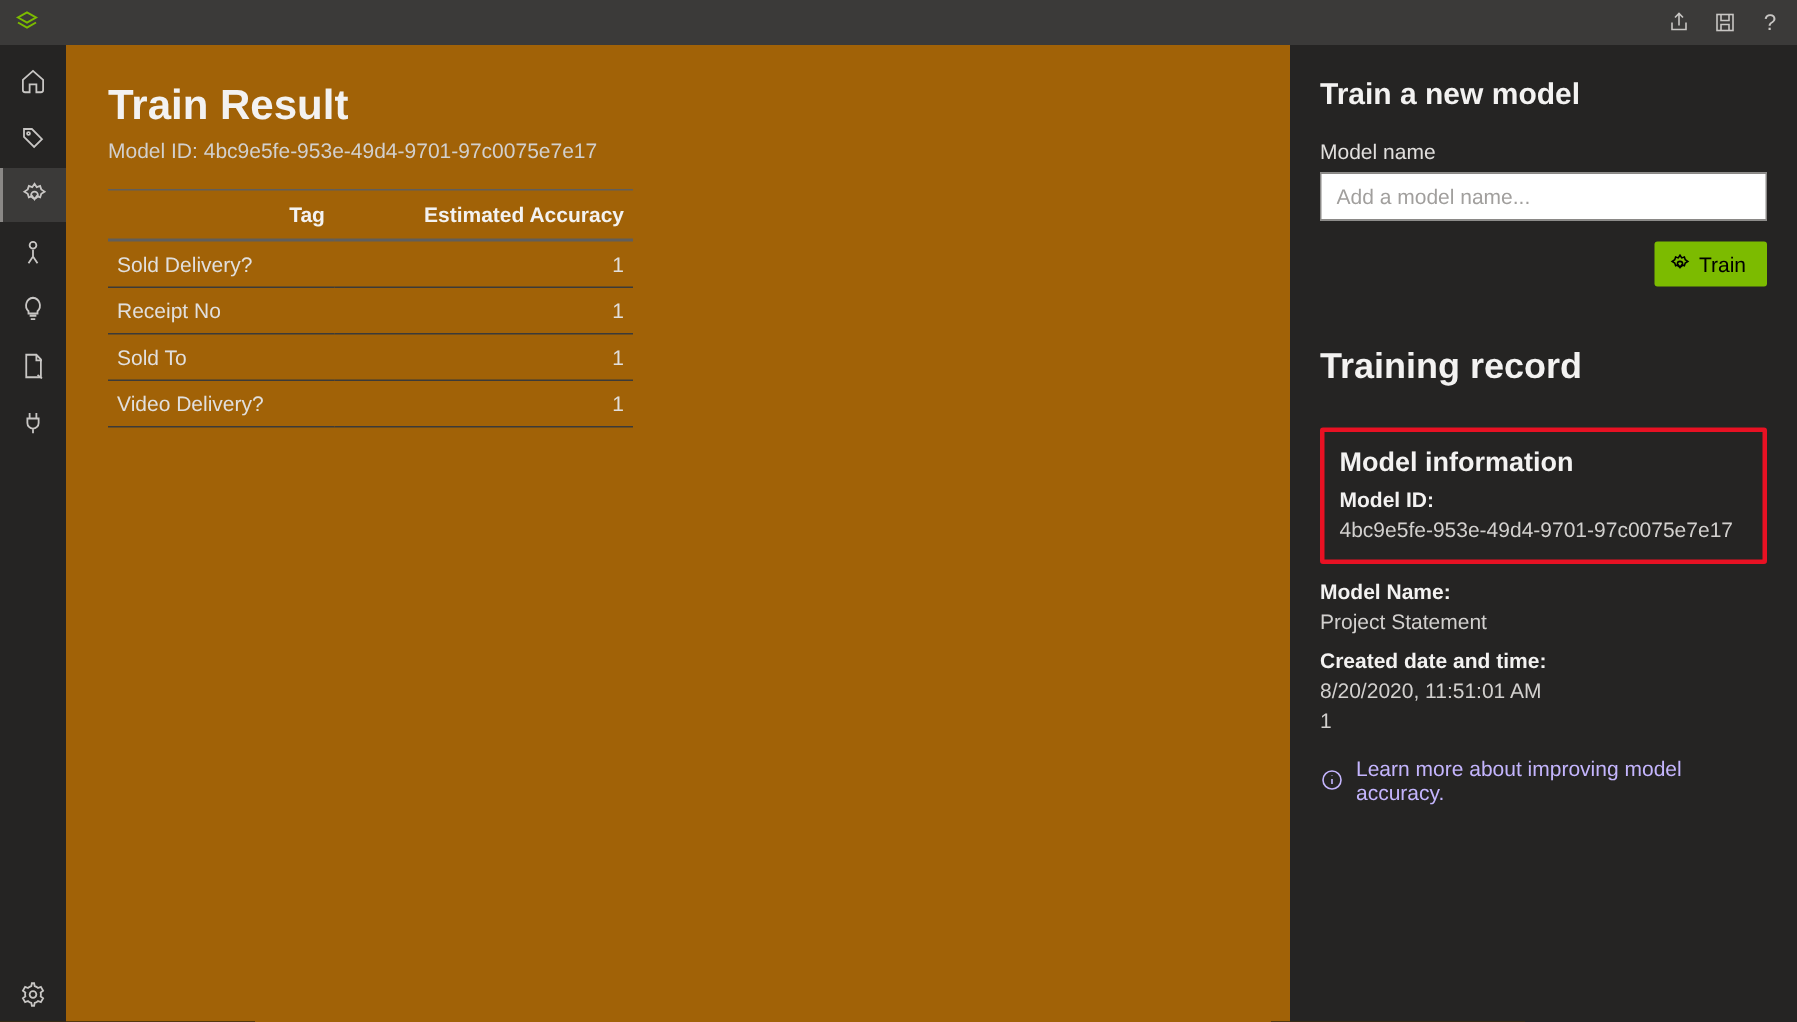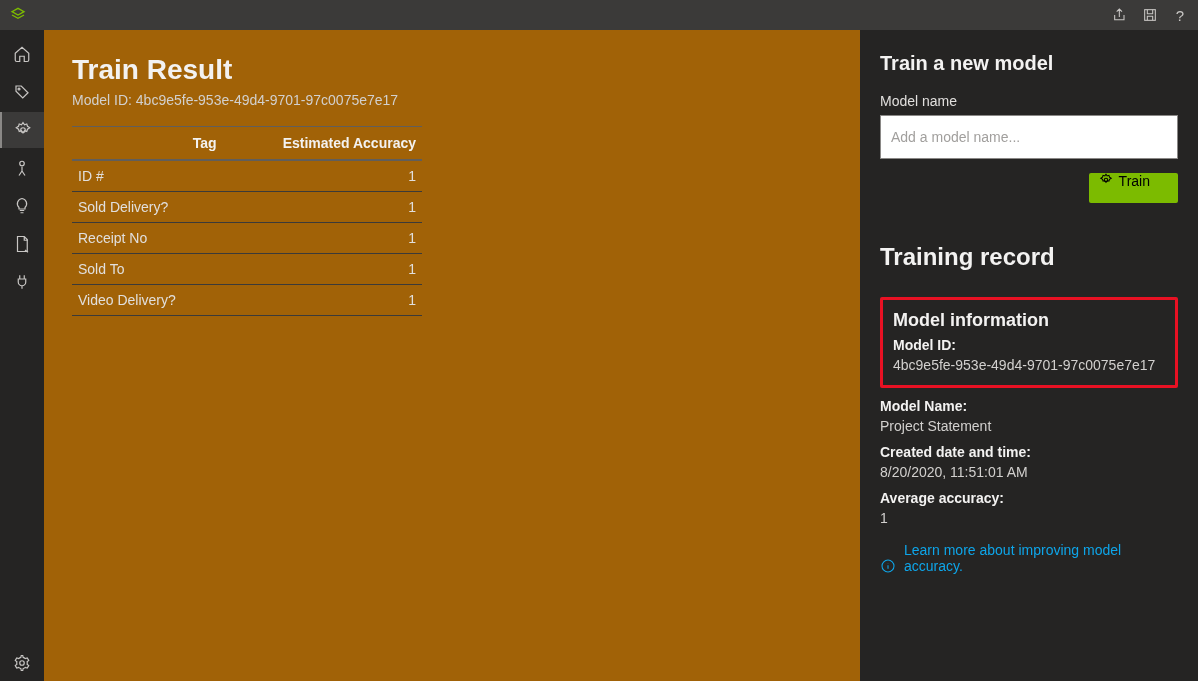--- a/index.html
+++ b/index.html
@@ -114,42 +114,42 @@
     margin-top:40px;
     margin-bottom:30px;
   }
   .field-label {
     font-size:14px;
     color:#e1dfdd;
     margin-bottom:6px;
   }
   .model-name-input {
     width:100%;
-    height:44px;
+    height:32px;
     background:#ffffff;
     border:1px solid #8a8886;
     padding:0 10px;
     font-size:14px;
     color:#323130;
   }
   .model-name-input::placeholder { color:#a19f9d; }
   .train-row {
     display:flex;
     justify-content:flex-end;
     margin-top:14px;
   }
   .train-btn {
     background:#7cbb00;
     color:#000000;
     border:none;
     height:30px;
-    padding:0 28px 0 10px;
-    font-size:14px;
-    display:flex;
-    align-items:flex-start;
+    padding:0 14px 0 10px;
+    font-size:14px;
+    display:flex;
+    align-items:center;
     gap:6px;
     cursor:pointer;
     border-radius:2px;
   }
   .train-btn svg { width:14px; height:14px; }
 
   .info-box {
     border:3px solid #e81123;
     border-radius:2px;
     padding:10px 10px 12px 10px;
@@ -168,25 +168,25 @@
     margin-top:10px;
   }
   .kv-value {
     font-size:14px;
     color:#d2d0ce;
     margin-top:4px;
     word-break:break-all;
   }
   .learn-row {
     display:flex;
-    align-items:flex-end;
+    align-items:center;
     gap:8px;
     margin-top:16px;
     font-size:14px;
-    color:#0ea5e9;
+    color:#c4b5fd;
   }
   .learn-row svg { width:16px; height:16px; flex-shrink:0; }
 </style>
 </head>
 <body>
 
 <div class="titlebar">
   <div class="left">
     <span class="tb-icon">
       <svg viewBox="0 0 24 24" fill="none" stroke="#7cbb00" stroke-width="2">
@@ -269,24 +269,20 @@
     </div>
 
     <table class="result-table">
       <thead>
         <tr>
           <th>Tag</th>
           <th>Estimated Accuracy</th>
         </tr>
       </thead>
       <tbody>
-        <tr>
-            <td>ID #</td>
-            <td>1</td>
-          </tr>
         <tr>
             <td>Sold Delivery?</td>
             <td>1</td>
           </tr>
         <tr>
             <td>Receipt No</td>
             <td>1</td>
           </tr>
         <tr>
             <td>Sold To</td>
@@ -321,21 +317,20 @@
       <div class="kv-label" style="margin-top:4px;">Model ID:</div>
       <div class="kv-value">4bc9e5fe-953e-49d4-9701-97c0075e7e17</div>
     </div>
 
     <div class="kv-label">Model Name:</div>
     <div class="kv-value">Project Statement</div>
 
     <div class="kv-label">Created date and time:</div>
     <div class="kv-value">8/20/2020, 11:51:01 AM</div>
 
-    <div class="kv-label">Average accuracy:</div>
     <div class="kv-value">1</div>
 
     <div class="learn-row">
       <svg viewBox="0 0 24 24" fill="none" stroke="currentColor" stroke-width="1.6">
           <circle cx="12" cy="12" r="9"></circle>
           <path d="M12 11v5M12 7.5v.5"></path>
         </svg>
       <span>Learn more about improving model accuracy.</span>
     </div>
   </div>

